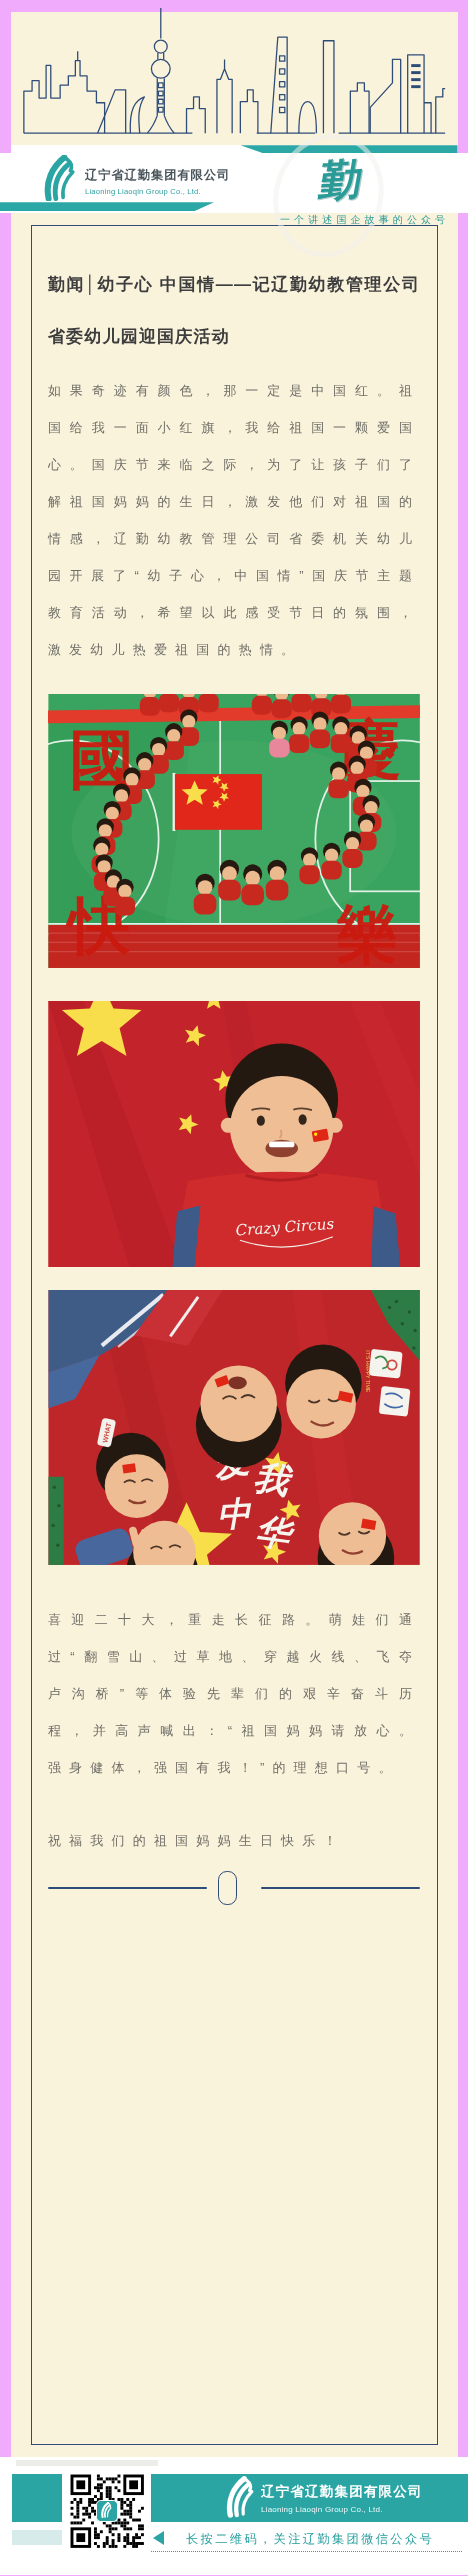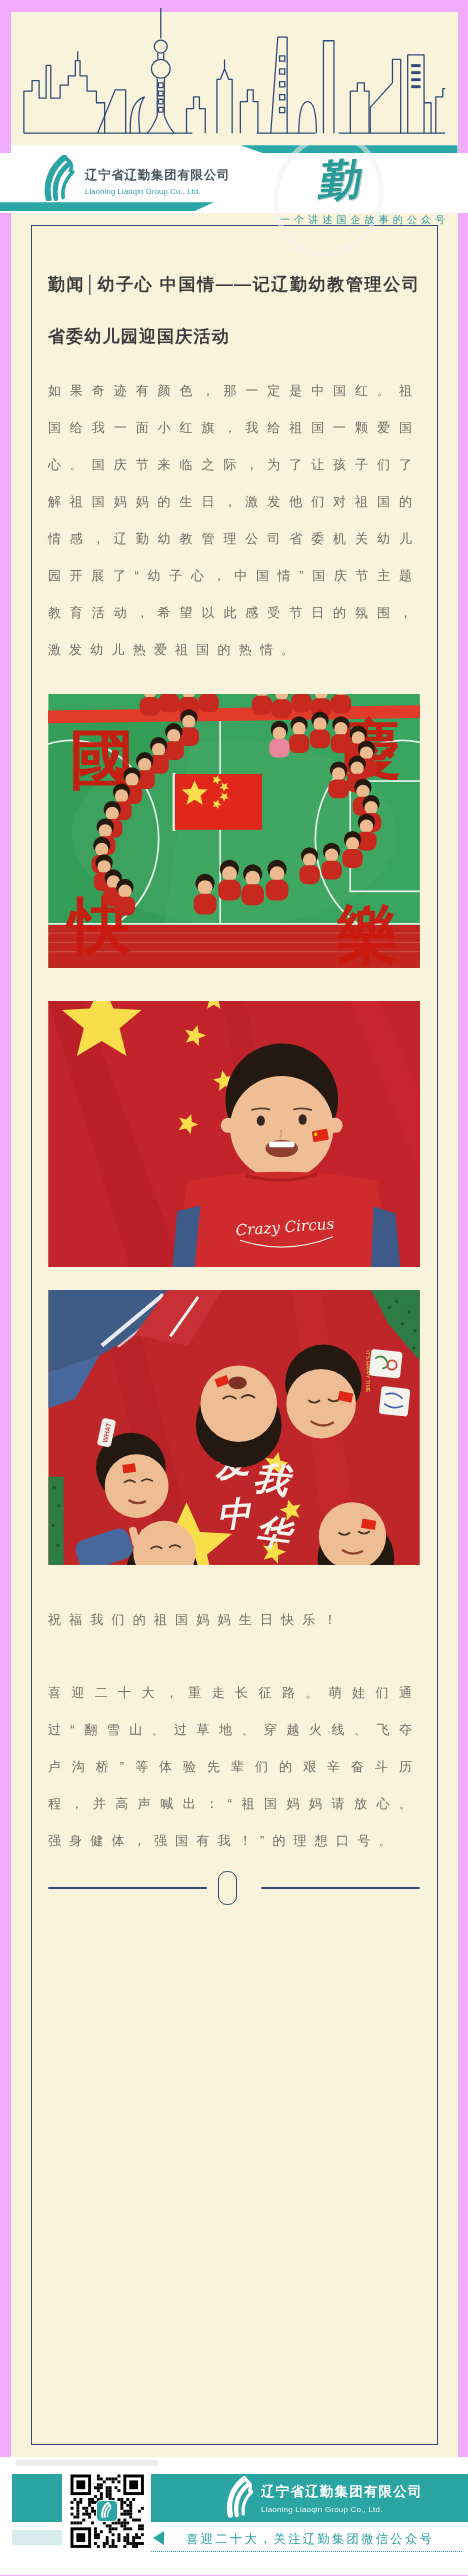--- a/index.html
+++ b/index.html
@@ -359,23 +359,23 @@
             <g stroke="#4A3527" stroke-width="3" fill="none">
               <path d="M500,418 q10,8 20,0"></path>
                 <path d="M534,416 q10,8 20,0"></path>
               <path d="M506,448 q18,12 36,2" stroke="#8F4130" stroke-width="4"></path>
             </g>
             <rect x="540" y="396" width="24" height="16" fill="#E02715" transform="rotate(10 552 404)"></rect>
           </g>
         </svg>
       </figure>
 
+      <p class="body" style="margin-top:36px">喜迎二十大，重走长征路。萌娃们通过“翻雪山、过草地、穿越火线、飞夺卢沟桥”等体验先辈们的艰辛奋斗历程，并高声喊出：“祖国妈妈请放心。强身健体，强国有我！”的理想口号。</p>
+
       <p class="body" style="margin-top:36px">祝福我们的祖国妈妈生日快乐！</p>
-
-      <p class="body" style="margin-top:36px">喜迎二十大，重走长征路。萌娃们通过“翻雪山、过草地、穿越火线、飞夺卢沟桥”等体验先辈们的艰辛奋斗历程，并高声喊出：“祖国妈妈请放心。强身健体，强国有我！”的理想口号。</p>
 
       <div class="divider">
         <span class="d-line"></span>
         <span class="d-cap"></span>
         <span class="d-line"></span>
       </div>
 
     </div>
   </div>
 
@@ -595,18 +595,18 @@
       <svg class="f-phoenix" width="30" height="44" viewBox="0 0 28 40">
         <use href="#phx" style="color:#fff"></use>
       </svg>
       <div class="f-co">
         <div class="f-cn">辽宁省辽勤集团有限公司</div>
         <div class="f-en">Liaoning Liaoqin Group Co., Ltd.</div>
       </div>
     </div>
 
     <div class="f-tri"></div>
-    <div class="f-tip">喜迎二十大，关注辽勤集团微信公众号</div>
+    <div class="f-tip">长按二维码，关注辽勤集团微信公众号</div>
     <div class="f-dots"></div>
   </div>
 
 </div>
 
 
 </body></html>

